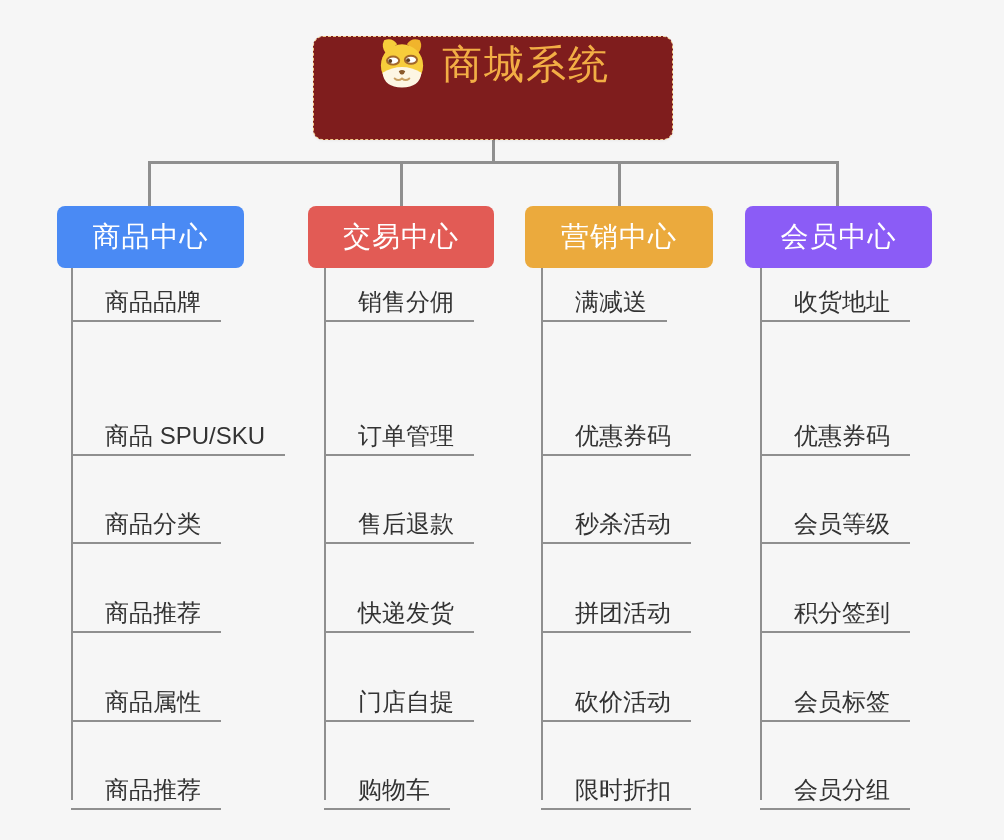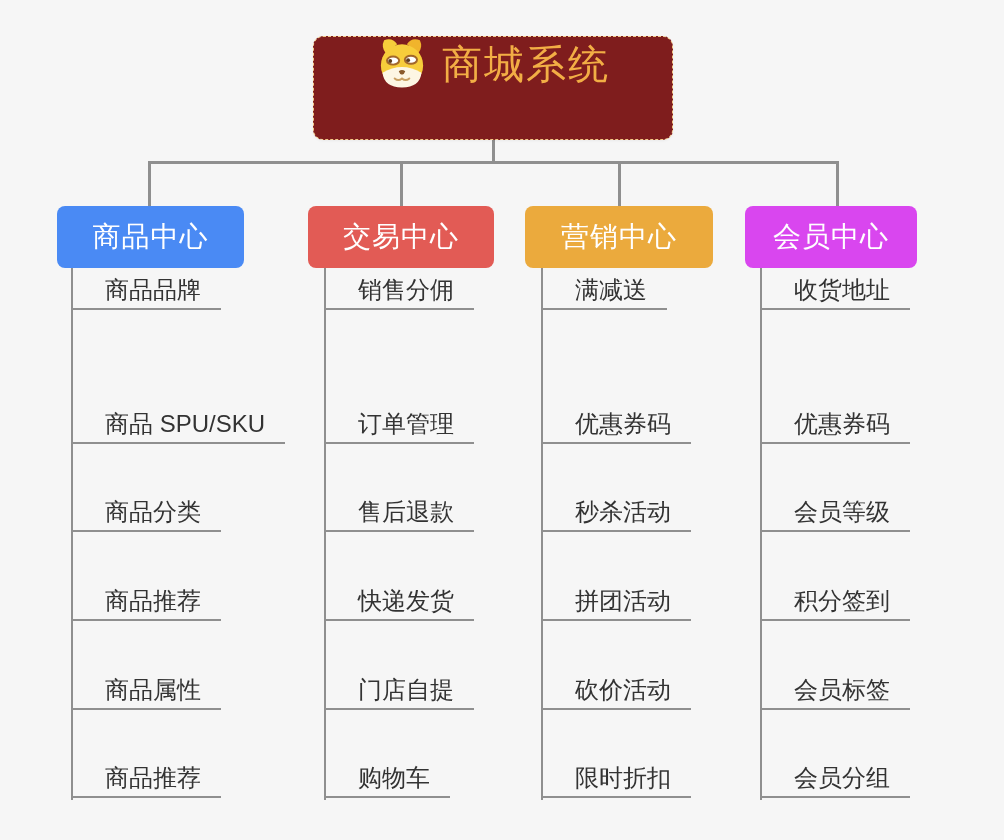--- a/index.html
+++ b/index.html
@@ -21,30 +21,30 @@
         display:flex;align-items:flex-start;justify-content:center;box-shadow:0 1px 3px rgba(0,0,0,.05);cursor:default;}
   .root-title{font-size:40px;color:#f2ae45;margin-left:14px;letter-spacing:2px;white-space:nowrap;}
   .doge{width:52px;height:52px;display:block;}
 
   
   .branch{position:absolute;top:206px;height:62px;border-radius:8px;display:flex;align-items:center;
           justify-content:center;color:#ffffff;font-size:28px;letter-spacing:1px;white-space:nowrap;}
   .branch1{left:57px;width:187px;background:#4a8af4;}
   .branch2{left:308px;width:186px;background:#e25b55;}
   .branch3{left:525px;width:188px;background:#ebaa3d;font-family:Liberation Mono, monospace;}
-  .branch4{left:745px;width:172px;background:#d946ef;}
+  .branch4{left:745px;width:187px;background:#8b5cf6;}
 
   
   .col{position:absolute;top:268px;height:532px;}
   .col1{left:71px;}
   .col2{left:324px;}
   .col3{left:541px;}
   .col4{left:760px;}
   .vline{position:absolute;left:0;top:0;width:2px;height:532px;background:#8f8f8f;}
-  .item{position:absolute;left:0;height:42px;box-sizing:border-box;display:flex;align-items:flex-end;
+  .item{position:absolute;left:0;height:54px;box-sizing:border-box;display:flex;align-items:flex-end;
         padding:0 20px 6px 34px;border-bottom:2px solid #8f8f8f;font-size:24px;color:#333333;
         white-space:nowrap;line-height:1;}
   .item:nth-of-type(1){top:45px;}
   .item:nth-of-type(2){top:134px;}
   .item:nth-of-type(3){top:222px;}
   .item:nth-of-type(4){top:311px;}
   .item:nth-of-type(5){top:400px;}
   .item:nth-of-type(6){top:488px;}
 </style>
 </head>

